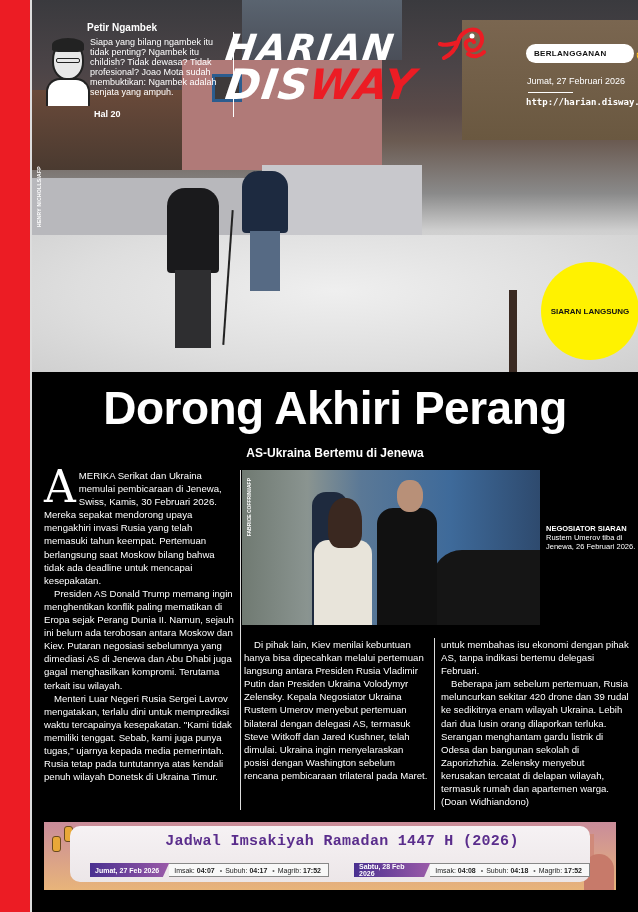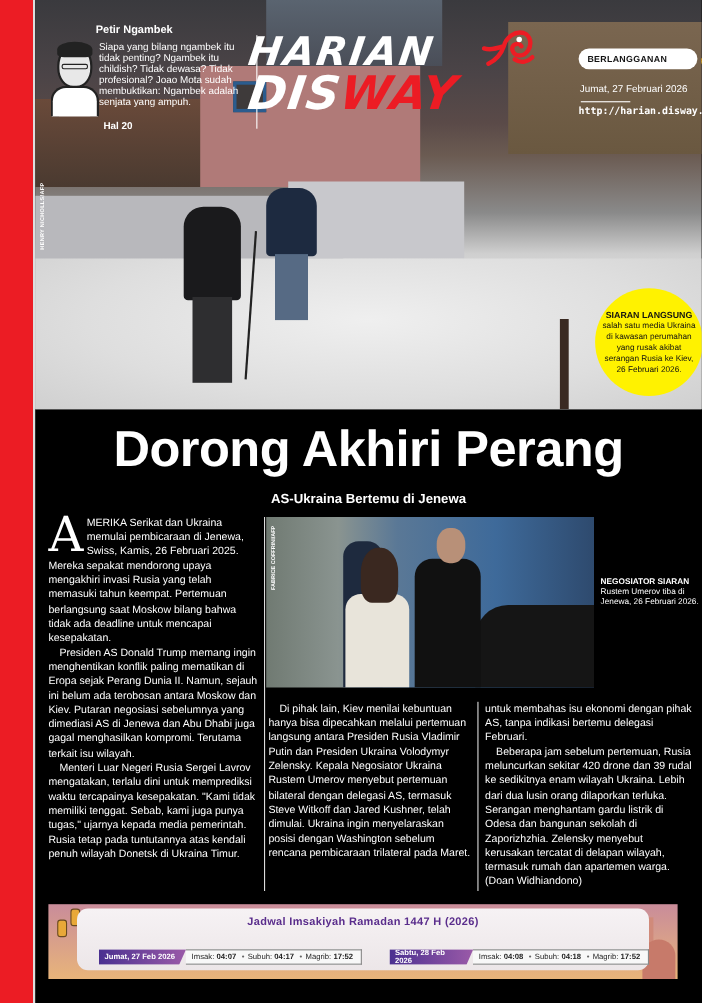--- a/index.html
+++ b/index.html
@@ -87,21 +87,21 @@
   .photo2 .woman .jacket { position: absolute; left: 0; top: 42px; width: 58px; height: 85px; background: #e8e4da; border-radius: 14px 14px 0 0; }
   .photo2 .man2 { position: absolute; left: 70px; top: 22px; width: 36px; height: 133px; background: #1e2a3e; border-radius: 14px 14px 0 0; }
   .photo-credit-2 { position: absolute; left: 4px; top: 8px; writing-mode: vertical-rl; transform: rotate(180deg); font-size: 5px; color: #fff; font-weight: bold; }
 
   .caption2 { position: absolute; left: 546px; top: 524px; width: 92px; color: #fff; font-size: 7.5px; line-height: 9px; }
   .caption2 .ct { font-weight: bold; }
 
   
   .banner { position: absolute; left: 44px; top: 822px; width: 572px; height: 68px; background: linear-gradient(180deg, #c98c9a 0%, #e8b47a 100%); overflow: hidden; }
   .banner .card { position: absolute; left: 26px; top: 4px; width: 520px; height: 56px; background: linear-gradient(180deg,#f6f2f4,#ece6e8); border-radius: 10px; }
-  .banner .btitle { position: absolute; left: 0; top: 7px; width: 100%; text-align: center; color: #5a2d8c; font-weight: bold; font-size: 10px; font-family: Liberation Sans, sans-serif; letter-spacing: 0.3px; }
+  .banner .btitle { position: absolute; left: 12px; top: 7px; width: 100%; text-align: center; color: #5a2d8c; font-weight: bold; font-size: 15px; font-family: Liberation Mono, monospace; letter-spacing: 0.3px; }
   .banner .bsub { position: absolute; left: 0; top: 22px; width: 100%; text-align: center; color: #333; font-size: 7.5px; font-style: italic; }
   .banner .row { position: absolute; top: 37px; height: 14px; display: flex; align-items: center; font-size: 7px; color: #222; }
   .banner .row1 { left: 20px; }
   .banner .row2 { left: 284px; }
   .banner .dlabel { background: linear-gradient(90deg,#4a3090,#9a5aa8); color: #fff; font-weight: bold; padding: 0 10px 0 5px; height: 14px; display: flex; align-items: center; clip-path: polygon(0 0, 100% 0, 92% 100%, 0 100%); }
   .banner .times { border: 1px solid #888; border-left: none; height: 14px; display: flex; align-items: center; padding: 0 5px; background: #f8f8f8; }
   .banner .times b { margin: 0 2px; }
   .banner .sep { margin: 0 3px; color: #666; }
   .banner .lantern { position: absolute; width: 9px; height: 16px; background: #e8a838; border-radius: 3px; border: 1px solid #6a4a20; }
   .banner .mosque { position: absolute; right: 2px; bottom: 0; width: 30px; height: 36px; background: #c77a6a; border-radius: 15px 15px 0 0; }
@@ -163,29 +163,28 @@
   <div class="subscribe-btn">
     <span>BERLANGGANAN</span>
     <span class="hand">☝</span>
   </div>
   <div class="date">Jumat, 27 Februari 2026</div>
   <div class="date-line"></div>
   <div class="site-url">http://harian.disway.id</div>
 
   <div class="badge-live">
     <div class="t">SIARAN LANGSUNG</div>
-    <div class="d">salah satu media Ukraina di kawasan perumahan yang rusak akibat serangan Rusia ke Kiev, 26 Februari 2026.</div>
   </div>
 </div>
 
 <h1 class="headline">Dorong Akhiri Perang</h1>
 <div class="subhead">AS-Ukraina Bertemu di Jenewa</div>
 
 <div class="col col1">
-  <p class="noindent"><span class="dropcap">A</span><span>MERIKA Serikat dan Ukraina memulai pembicaraan di Jenewa, Swiss, Kamis, 26 Februari 2025. Mereka sepakat mendorong upaya mengakhiri invasi Rusia yang telah memasuki tahun keempat. Pertemuan berlangsung saat Moskow bilang bahwa tidak ada deadline untuk mencapai kesepakatan.</span></p>
+  <p class="noindent"><span class="dropcap">A</span><span>MERIKA Serikat dan Ukraina memulai pembicaraan di Jenewa, Swiss, Kamis, 30 Februari 2026. Mereka sepakat mendorong upaya mengakhiri invasi Rusia yang telah memasuki tahun keempat. Pertemuan berlangsung saat Moskow bilang bahwa tidak ada deadline untuk mencapai kesepakatan.</span></p>
   <p>Presiden AS Donald Trump memang ingin menghentikan konflik paling mematikan di Eropa sejak Perang Dunia II. Namun, sejauh ini belum ada terobosan antara Moskow dan Kiev. Putaran negosiasi sebelumnya yang dimediasi AS di Jenewa dan Abu Dhabi juga gagal menghasilkan kompromi. Terutama terkait isu wilayah.</p>
   <p>Menteri Luar Negeri Rusia Sergei Lavrov mengatakan, terlalu dini untuk memprediksi waktu tercapainya kesepakatan. "Kami tidak memiliki tenggat. Sebab, kami juga punya tugas," ujarnya kepada media pemerintah. Rusia tetap pada tuntutannya atas kendali penuh wilayah Donetsk di Ukraina Timur.</p>
 </div>
 <div class="vrule vr1"></div>
 
 <div class="photo2">
   <div class="car"></div>
   <div class="man2"></div>
   <div class="man">
       <div class="coat"></div>

